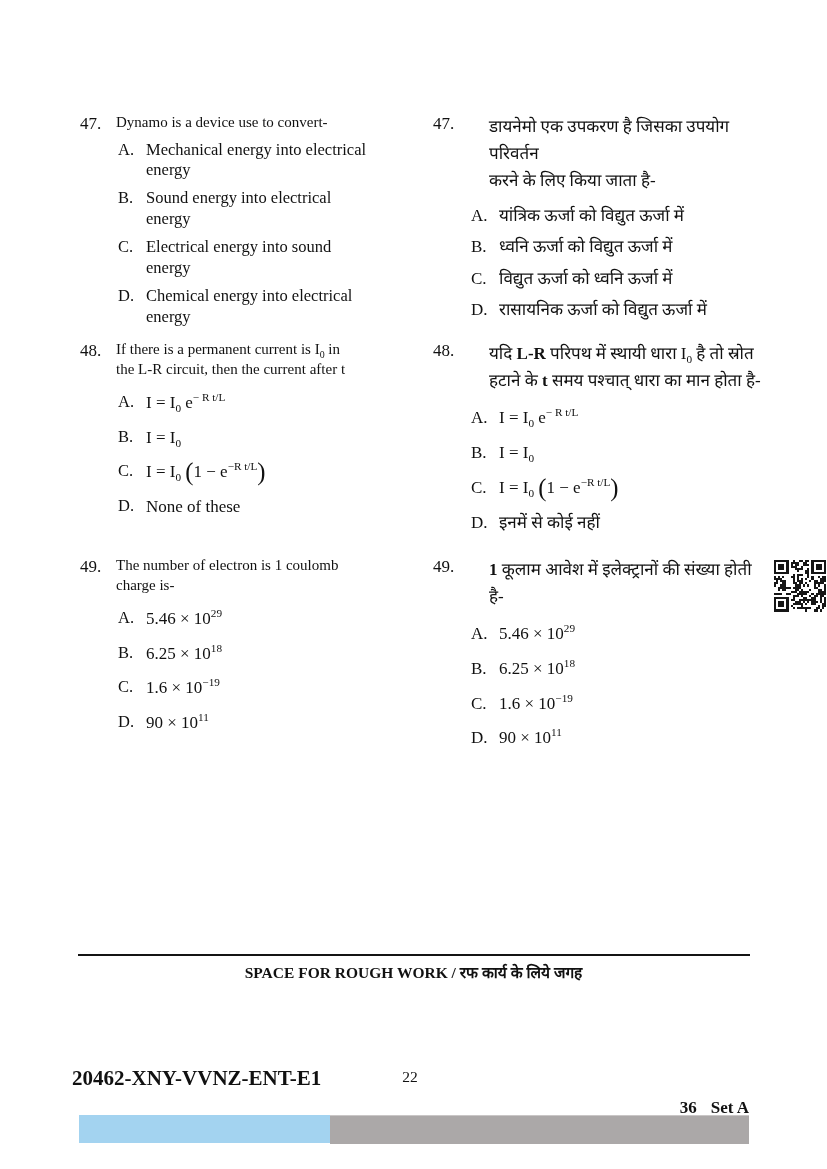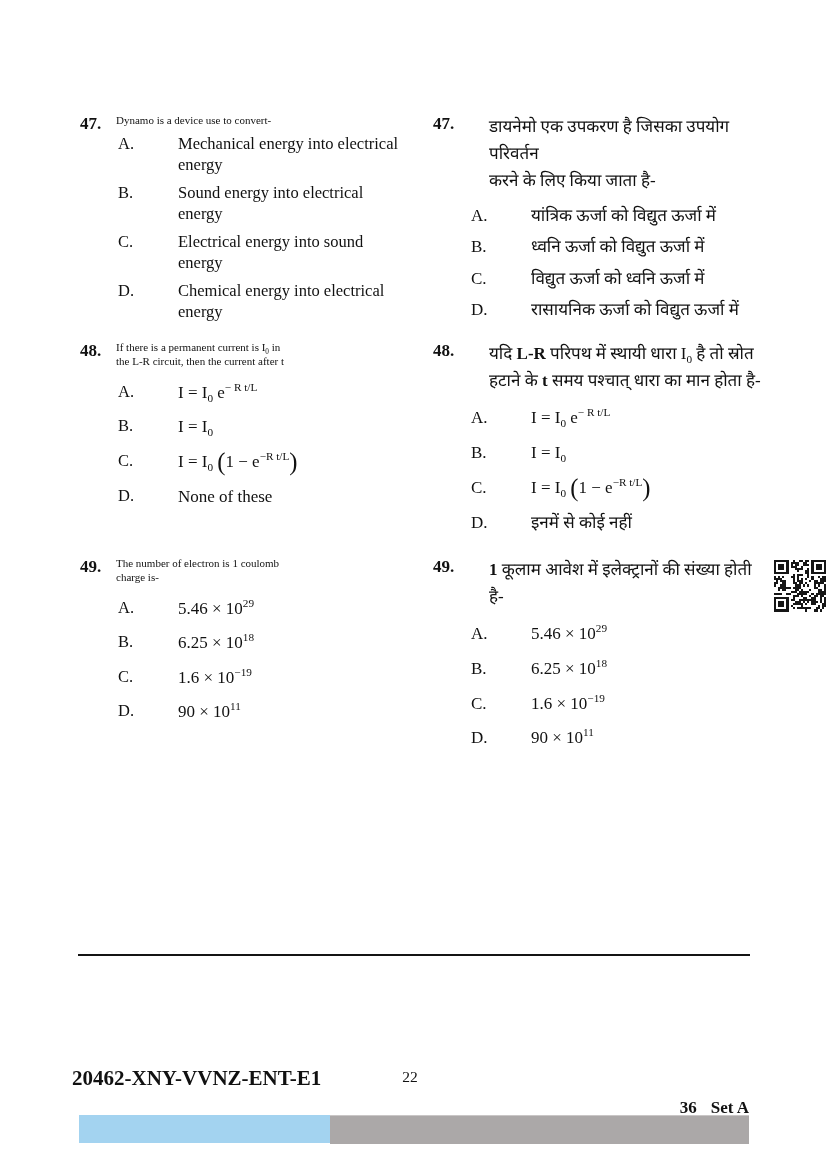--- a/index.html
+++ b/index.html
@@ -10,28 +10,28 @@
   }
   .page{position:absolute;inset:0;}
   .content{position:absolute;left:80px;top:113px;width:690px;}
   .qrow{display:flex;}
   .row-47{min-height:227px;}
   .row-48{min-height:216px;}
   .row-49{min-height:180px;}
   .qcol-en{width:353px;flex:none;}
   .qcol-hi{flex:1;}
   .question{display:flex;}
-  .qnum{width:36px;flex:none;font-weight:bold;font-size:17px;line-height:1.3;}
+  .qnum{width:36px;flex:none;font-weight:normal;font-size:17px;line-height:1.3;}
   .qbody{flex:1;}
-  .qtext{font-size:11px;line-height:1.3;margin-bottom:6px;}
+  .qtext{font-size:15px;line-height:1.3;margin-bottom:6px;}
   .qcol-hi .qtext{font-size:17px;line-height:1.6;margin-bottom:4px;margin-left:20px;}
   .option{display:flex;margin-top:7px;padding-left:2px;font-size:16.5px;line-height:1.27;}
   .qcol-hi .option{font-size:17px;margin-top:10px;}
   .olabel{width:28px;flex:none;}
-  .otext{flex:1;margin-left:32px;}
+  .otext{flex:1;}
   .formula .option{margin-top:13px;}
   .formula .otext{font-size:17px;}
   sub{font-size:66%;line-height:0;}
   sup{font-size:66%;line-height:0;}
   .paren{font-size:145%;line-height:0.9;vertical-align:-0.12em;}
   .b{font-weight:bold;}
   .qr{position:absolute;left:774px;top:558px;width:52px;height:55px;}
   .rough-rule{position:absolute;left:78px;top:954px;width:672px;height:2px;background:#141414;}
   .rough-text{position:absolute;left:0;top:961px;width:827px;text-align:center;
     font-weight:bold;font-size:15.5px;}
@@ -442,20 +442,21 @@
         <rect x="2" y="2" width="3" height="3"></rect>
         <rect x="18" y="0" width="7" height="7"></rect>
         <rect x="19" y="1" width="5" height="5" fill="#fff"></rect>
         <rect x="20" y="2" width="3" height="3"></rect>
         <rect x="0" y="18" width="7" height="7"></rect>
         <rect x="1" y="19" width="5" height="5" fill="#fff"></rect>
         <rect x="2" y="20" width="3" height="3"></rect>
       </svg></div>
 
   <div class="rough-rule"></div>
+  <div class="rough-text">SPACE FOR ROUGH WORK / रफ कार्य के लिये जगह</div>
 
   <div class="footer-code">20462-XNY-VVNZ-ENT-E1</div>
   <div class="footer-page">22</div>
   <div class="footer-set">
     <span class="setnum">36</span><span>Set A</span>
   </div>
 
   <div class="bar bar-blue" style="background: rgb(163, 211, 240);"></div>
   <div class="bar bar-gray" style="background: rgb(171, 168, 168);"></div>
 

